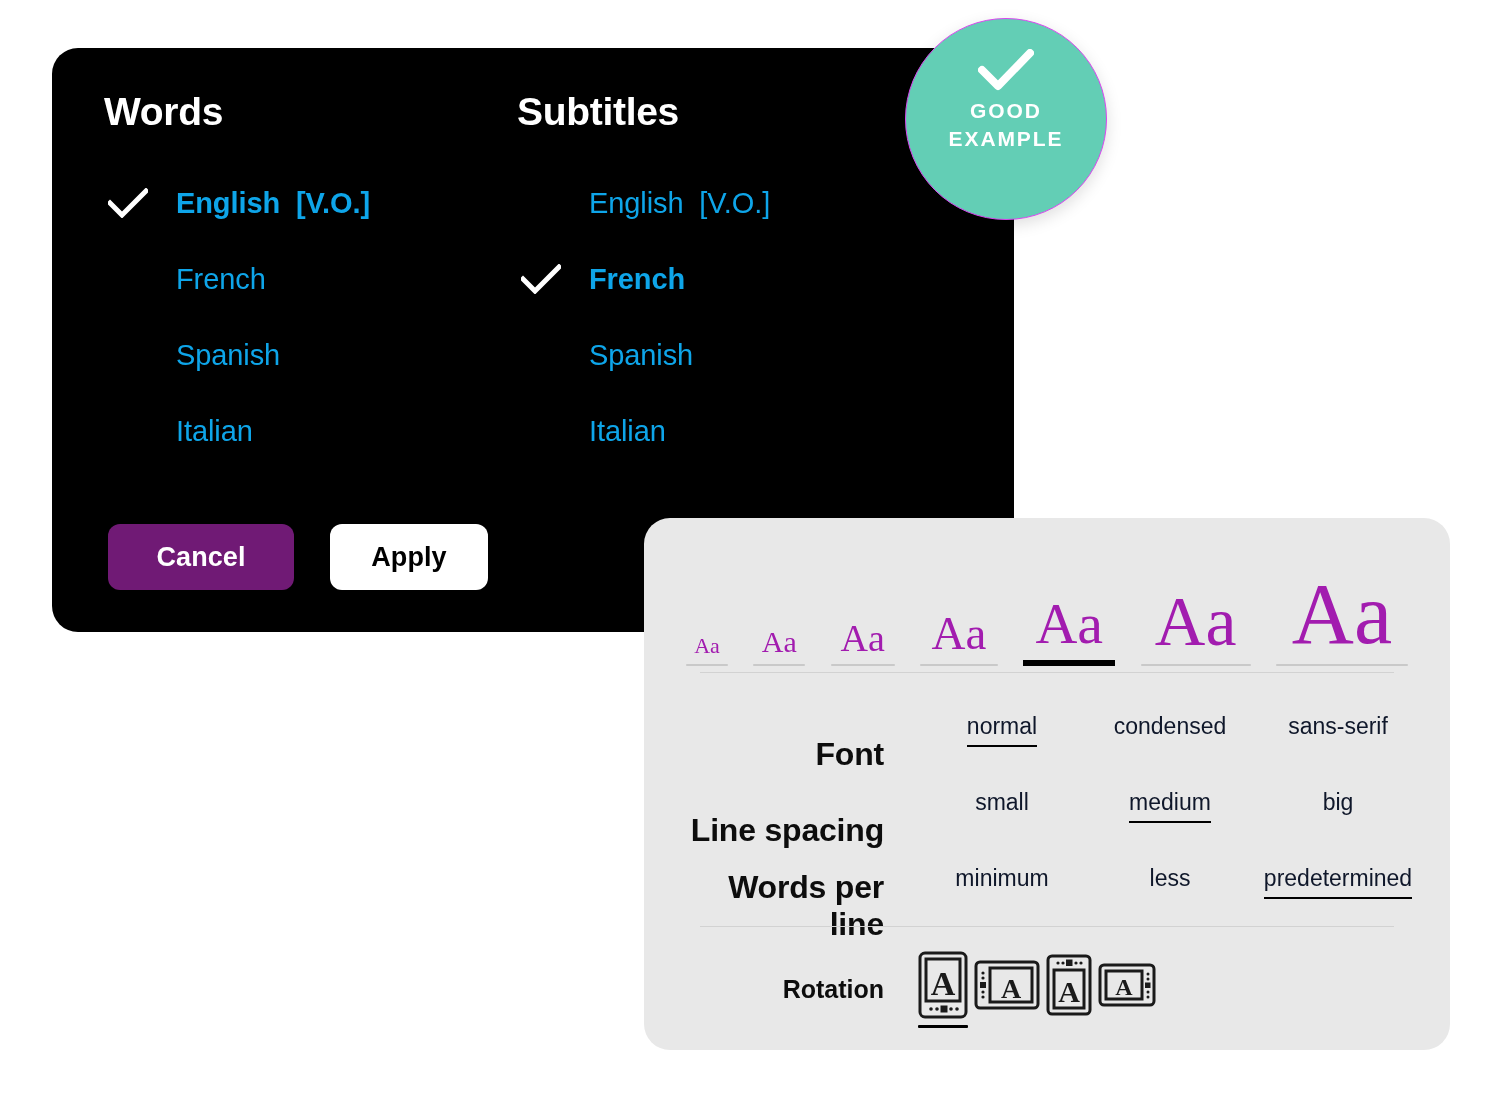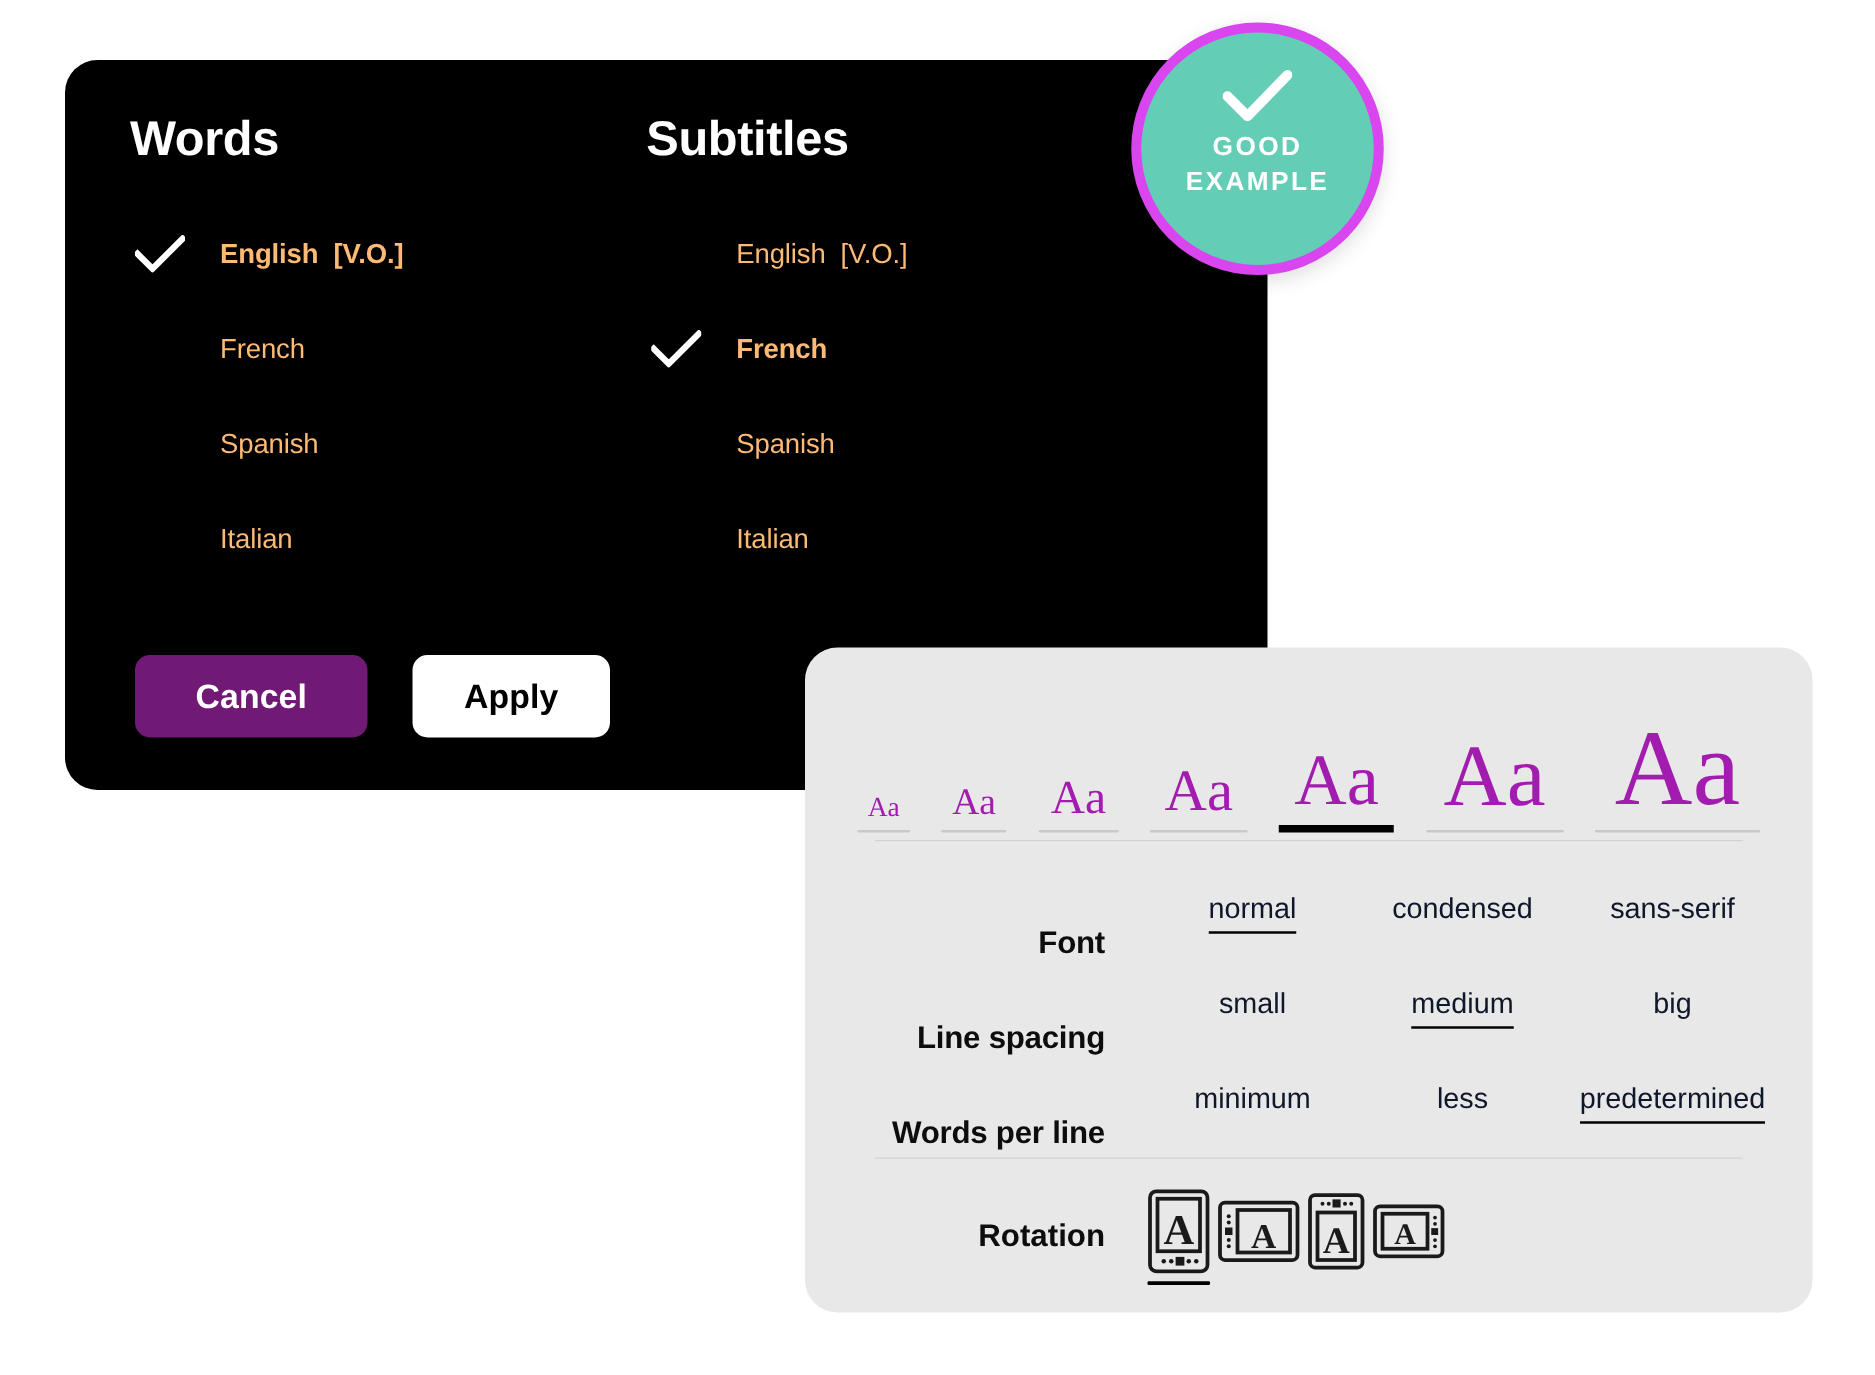--- a/index.html
+++ b/index.html
@@ -70,22 +70,22 @@
     padding-left: 4px;
     box-sizing: border-box;
   }
   .check-mark {
     display: block;
     width: 40px;
     height: 30px;
   }
   .check-mark svg { display: block; }
   .opt-label {
-    color: #fdba74;
-    font-size: 22px;
+    color: #0ea5e9;
+    font-size: 29px;
     font-weight: normal;
     white-space: pre;
     letter-spacing: -0.1px;
   }
   .opt-row.selected .opt-label { font-weight: bold; }
 
   
   .btn-row {
     position: absolute;
     left: 56px;
@@ -112,21 +112,21 @@
 
   
   .badge {
     position: absolute;
     left: 905px;
     top: 18px;
     width: 202px;
     height: 202px;
     border-radius: 50%;
     background: #63ceb5;
-    border: 8px solid #d946ef;
+    border: 1px solid #d946ef;
     box-sizing: border-box;
     z-index: 6;
     display: flex;
     flex-direction: column;
     align-items: center;
     justify-content: flex-start;
     padding-top: 30px;
     box-shadow: 0 5px 16px rgba(0,0,0,0.13);
   }
   .badge-check { width: 56px; height: 42px; margin-bottom: 6px; }
@@ -218,21 +218,21 @@
     display: flex;
     align-items: center;
     height: 76px;
   }
   .set-label {
     width: 246px;
     flex: 0 0 246px;
     text-align: right;
     padding-right: 34px;
     box-sizing: border-box;
-    font-size: 25px;
+    font-size: 32px;
     font-weight: bold;
     color: #0d0d0d;
     letter-spacing: -0.2px;
     margin-top: 48px;
   }
   .set-opts {
     flex: 1;
     display: flex;
   }
   .set-opt {

